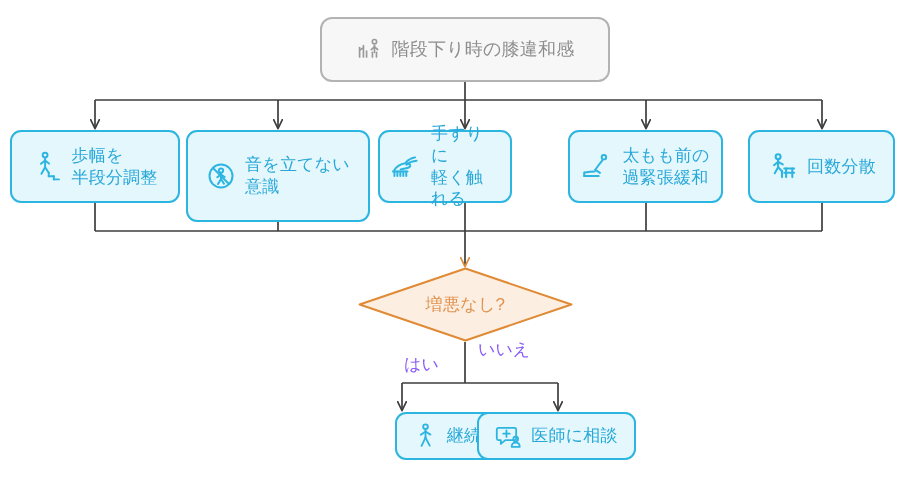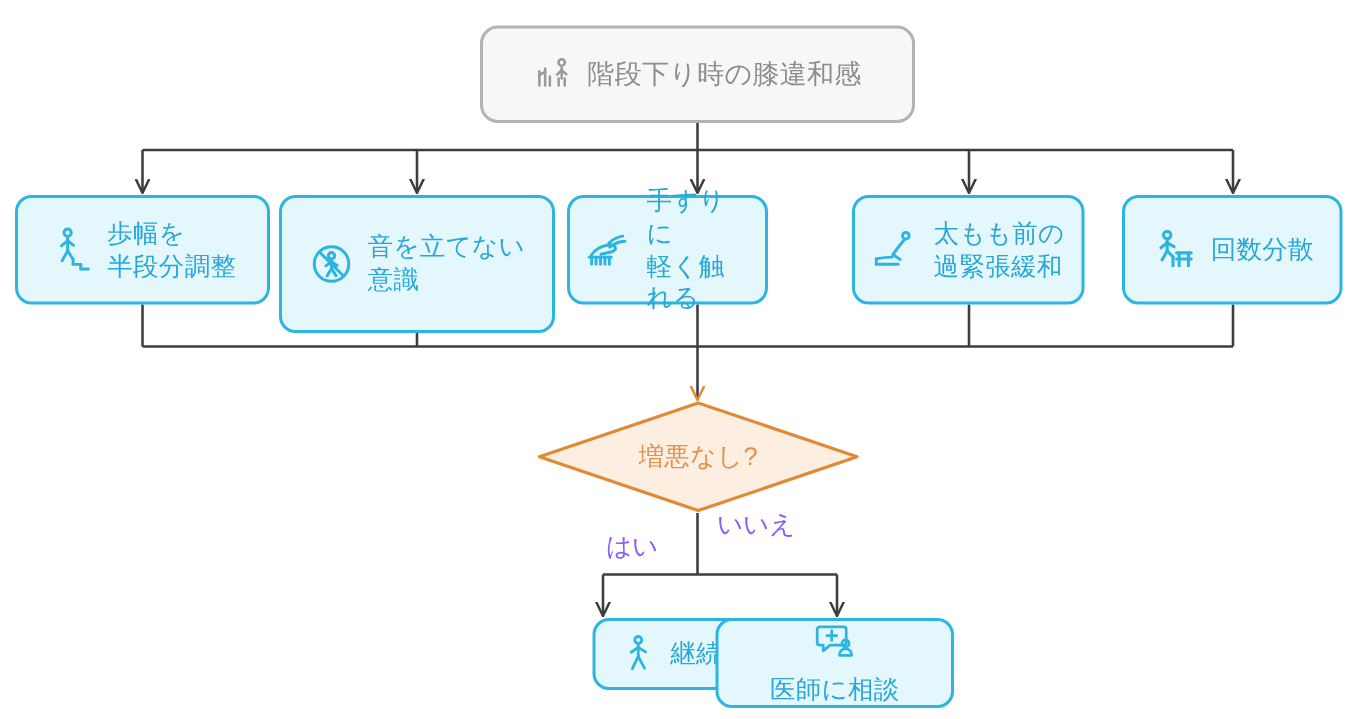--- a/index.html
+++ b/index.html
@@ -257,21 +257,21 @@
         <path d="M10 6.6 L10 13.4"></path>
         <path d="M10 8.2 L6 11"></path>
         <path d="M10 8.2 L14.2 10.8"></path>
         <path d="M10 13.4 L6.6 20.4"></path>
         <path d="M10 13.4 L13.6 20.2"></path>
       </svg>
     </span>
     <span class="lbl">継続</span>
   </div>
 
-  <div class="node single" style="left:477px; top:412px; width:159px; height:60px;flex-direction:column;">
+  <div class="node single" style="left:477px; top:412px; width:159px; height:48px;">
     <span class="ico">
       <svg width="27" height="27" viewBox="0 0 24 24" fill="none" stroke="#2cb5e0" stroke-width="1.6" stroke-linecap="round" stroke-linejoin="round">
         <path d="M3 4.4 h14.4 a1.4 1.4 0 0 1 1.4 1.4 v8 a1.4 1.4 0 0 1 -1.4 1.4 h-8.2 l-4 3.4 v-3.4 h-2.2 a1.4 1.4 0 0 1 -1.4 -1.4 v-8 a1.4 1.4 0 0 1 1.4 -1.4 z"></path>
         <path d="M10.2 6.6 L10.2 12.4"></path>
         <path d="M7.3 9.5 L13.1 9.5"></path>
         <circle cx="18.4" cy="14.2" r="2.1"></circle>
         <path d="M14.8 21.2 C14.8 18.8 16.4 17.4 18.4 17.4 C20.4 17.4 22 18.8 22 21.2 z"></path>
       </svg>
     </span>
     <span class="lbl">医師に相談</span>

